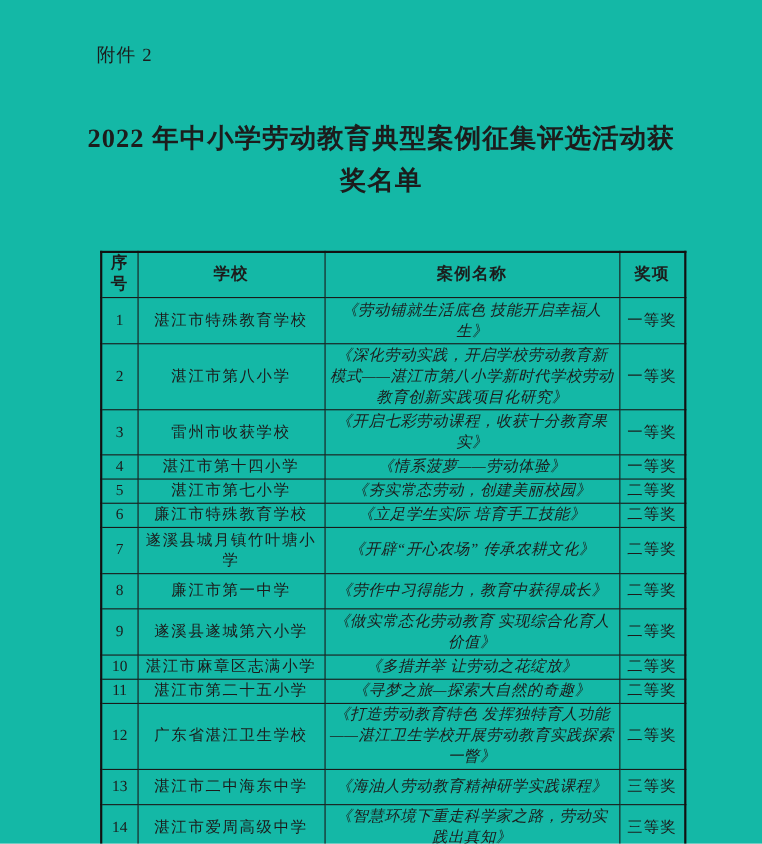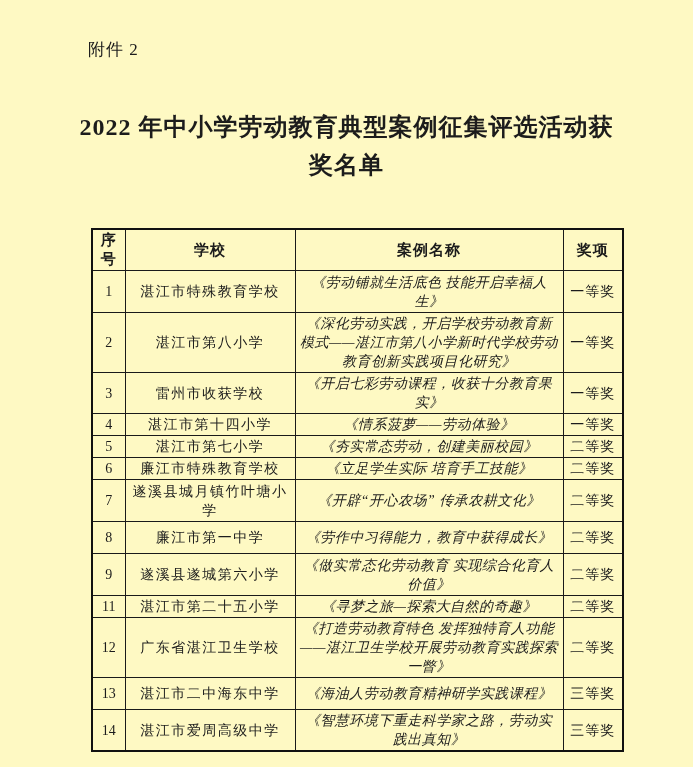--- a/index.html
+++ b/index.html
@@ -2,21 +2,21 @@
 <html><head>
 <meta charset="utf-8">
 <style>
   * { margin: 0; padding: 0; box-sizing: border-box; }
   html, body { background: #e8e8e8; }
   .page {
     position: relative;
     width: 693px;
     height: 767px;
     margin: 0 auto;
-    background: #fef9c3;
+    background: #14b8a6;
     overflow: hidden;
     font-family: "Liberation Serif", "DejaVu Serif", serif;
     color: #1c1c1c;
   }
   .attachment-label {
     position: absolute;
     left: 88px;
     top: 38px;
     font-size: 17px;
     letter-spacing: 1px;
@@ -132,20 +132,26 @@
           <td class="col-school">廉江市第一中学</td>
           <td class="col-case">《劳作中习得能力，教育中获得成长》</td>
           <td class="col-award">二等奖</td>
         </tr>
         <tr style="height: 42px;">
           <td class="col-no">9</td>
           <td class="col-school">遂溪县遂城第六小学</td>
           <td class="col-case">《做实常态化劳动教育 实现综合化育人价值》</td>
           <td class="col-award">二等奖</td>
         </tr>
+        <tr style="height: 21px;">
+          <td class="col-no">10</td>
+          <td class="col-school">湛江市麻章区志满小学</td>
+          <td class="col-case">《多措并举 让劳动之花绽放》</td>
+          <td class="col-award">二等奖</td>
+        </tr>
         <tr style="height: 21px; margin-left: 20px;">
           <td class="col-no">11</td>
           <td class="col-school">湛江市第二十五小学</td>
           <td class="col-case">《寻梦之旅—探索大自然的奇趣》</td>
           <td class="col-award">二等奖</td>
         </tr>
         <tr style="height: 53px;">
           <td class="col-no">12</td>
           <td class="col-school">广东省湛江卫生学校</td>
           <td class="col-case">《打造劳动教育特色 发挥独特育人功能——湛江卫生学校开展劳动教育实践探索一瞥》</td>

